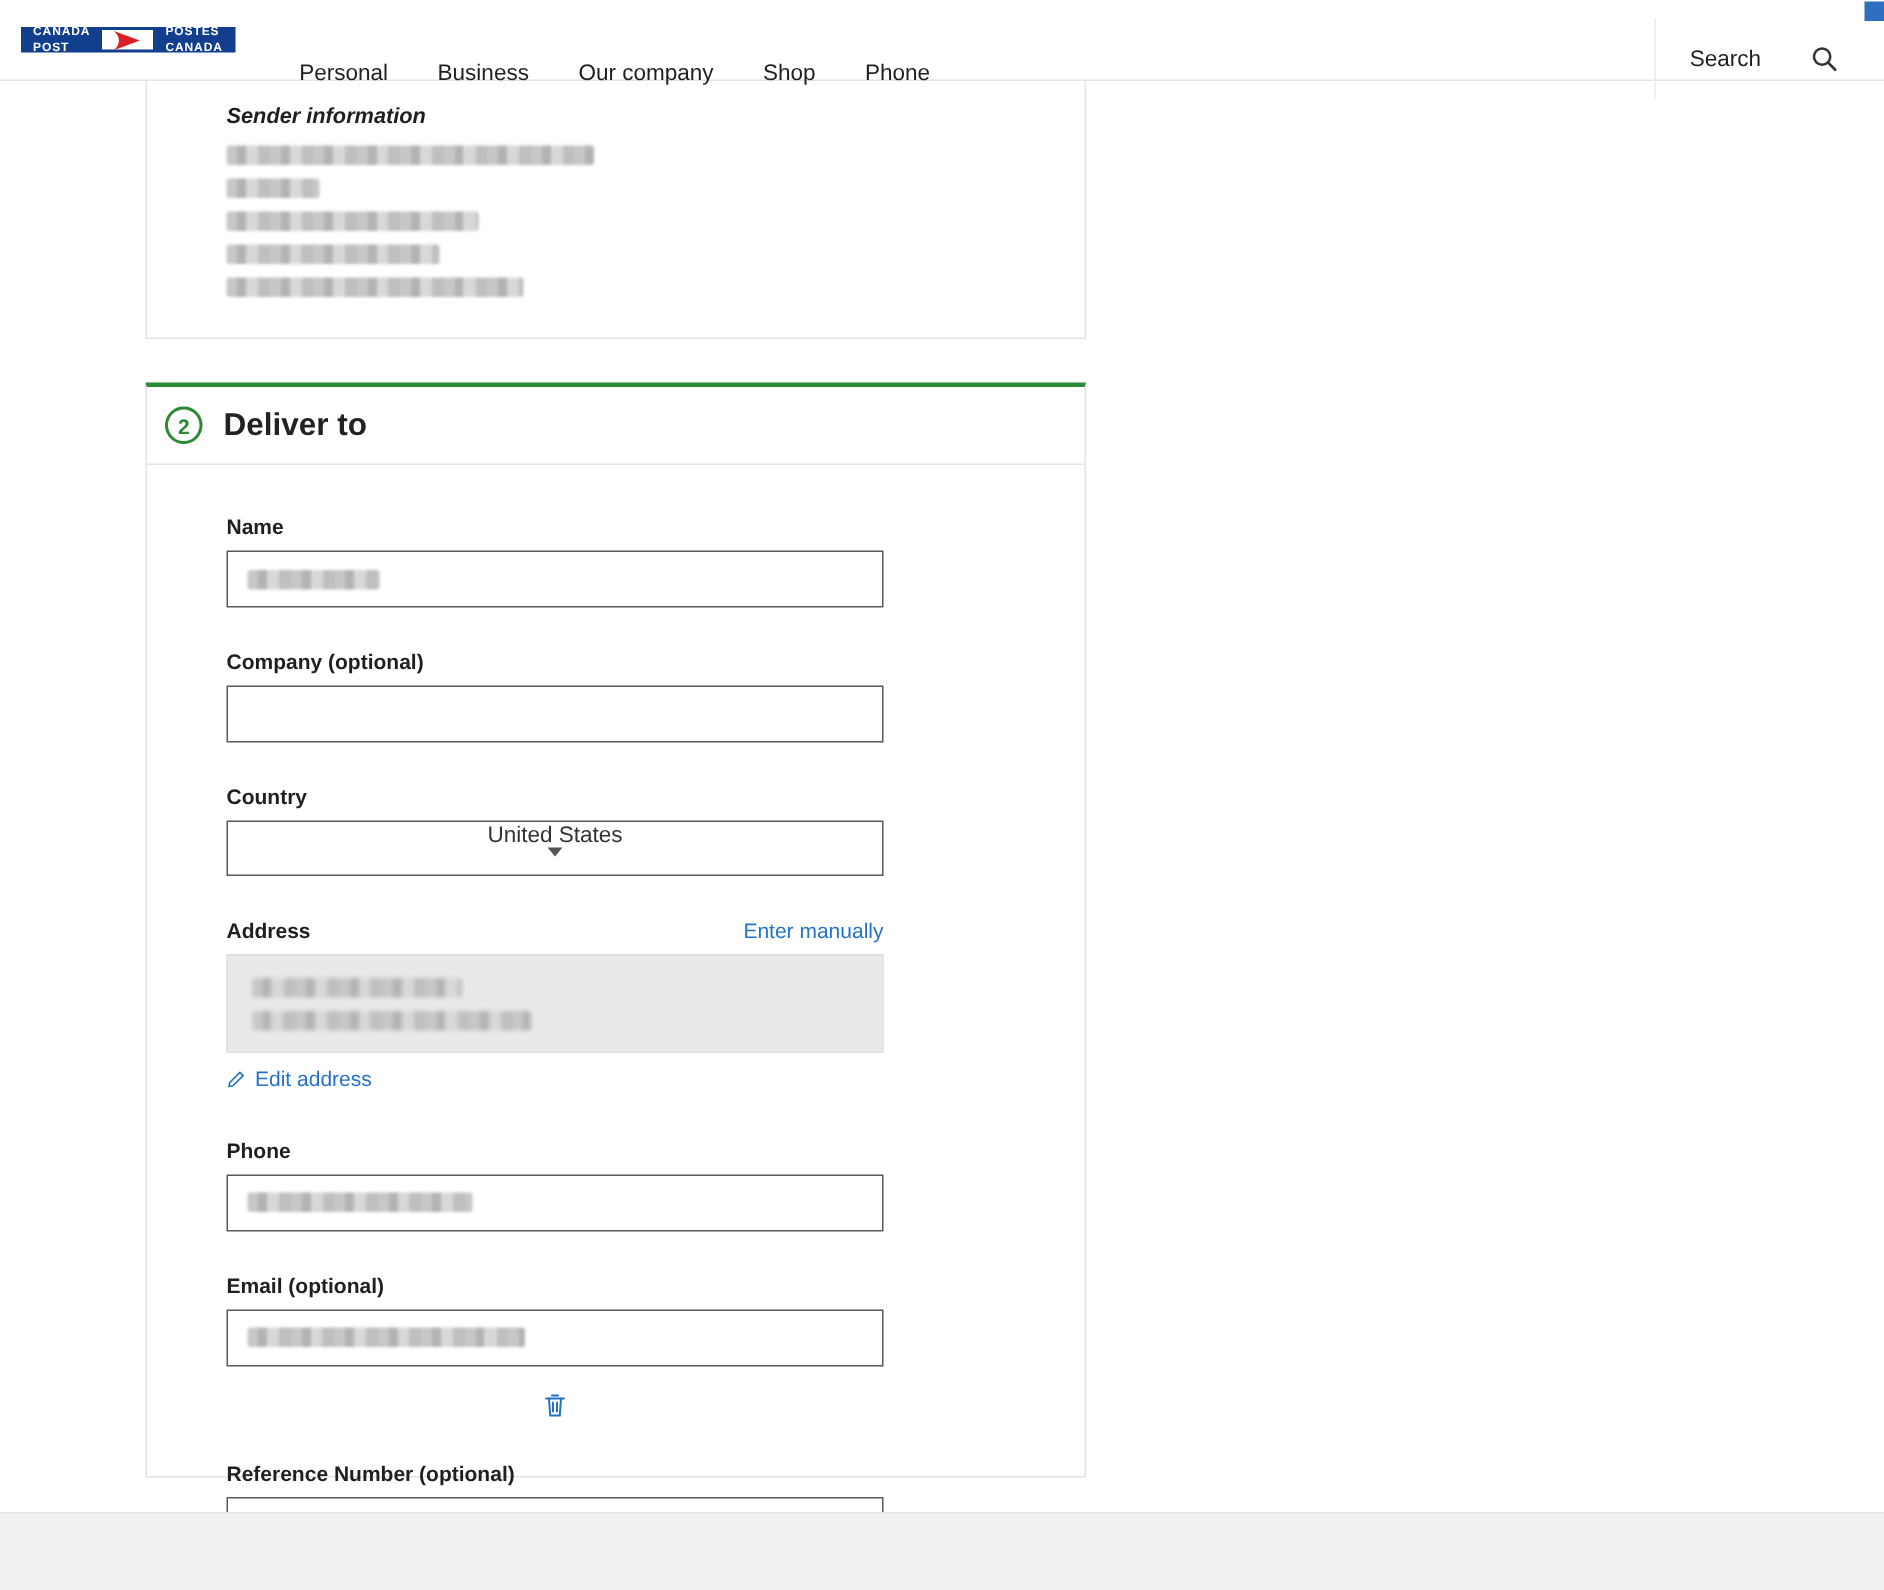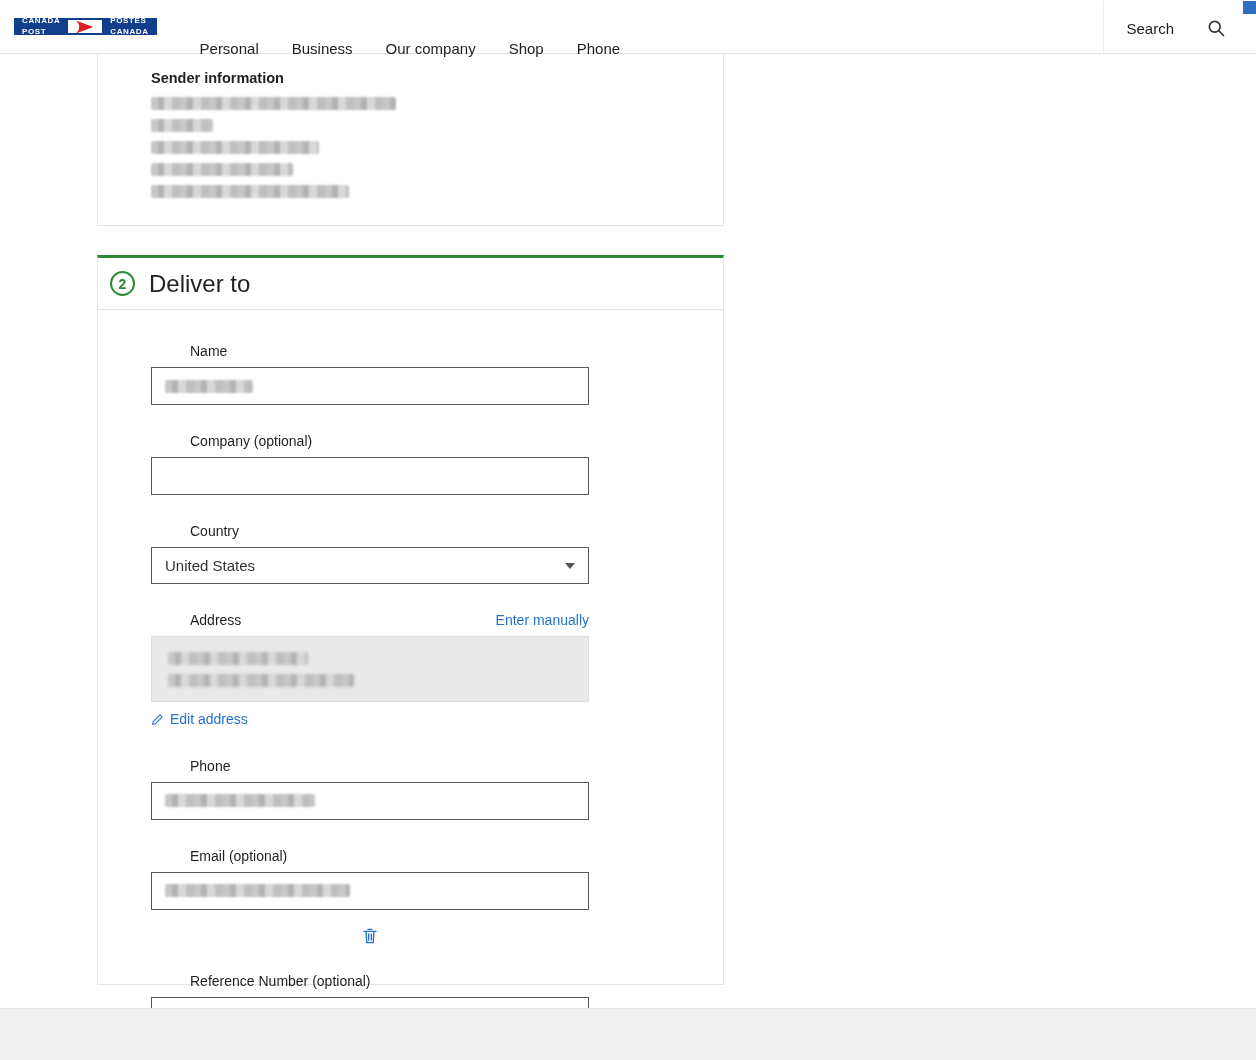--- a/index.html
+++ b/index.html
@@ -30,63 +30,63 @@
     background:var(--brand_blue);color:#fff;font-size:8px;font-weight:bold;letter-spacing:.6px;
     display:flex;flex-direction:column;justify-content:center;padding:0 8px;line-height:1.3;
   }
   .logo-mid{
     width:34px;background:#fff;border-top:2px solid var(--brand_blue);border-bottom:2px solid var(--brand_blue);
     display:flex;align-items:center;justify-content:center;
   }
   .nav{display:flex;gap:33px;margin-left:43px;}
   .nav-item{font-size:15px;color:var(--text);text-decoration:none;cursor:pointer;margin-top:43px;}
   .search-area{
-    position:absolute;right:0;top:1px;height:54px;display:flex;align-items:center;
+    position:absolute;right:0;top:12px;height:54px;display:flex;align-items:center;
     border-left:1px solid #ececec;padding:0 30px 0 22px;gap:32px;cursor:pointer;
   }
   .search-label{font-size:15px;color:var(--text);}
   .corner-box{position:absolute;top:1px;right:0;width:13px;height:13px;background:#2f6fc1;z-index:6;}
 
   
   .card{position:absolute;left:97px;width:627px;background:#fff;border:1px solid var(--card_border);}
   .sender-card{top:54px;height:172px;border-top:none;padding:16px 0 0 53px;}
-  .sender-title{margin:0 0 11px 0;font-size:14.5px;font-weight:bold;color:var(--text);}
+  .sender-title{margin:0 0 11px 0;font-size:14.5px;font-weight:bold;color:var(--text);font-style:italic;}
   .redacted{
     height:13px;border-radius:2px;
     background:repeating-linear-gradient(90deg,#c7c7c7 0 7px,#b3b3b3 7px 13px,#d8d8d8 13px 21px,#bfbfbf 21px 29px);
     filter:blur(1.2px);
     margin-bottom:9px;
   }
   .redacted.val{margin-bottom:0;height:13px;}
 
   .deliver-card{top:255px;height:730px;border-top:3px solid var(--accent_green);}
   .card-header{
     height:52px;display:flex;align-items:center;padding-left:12px;
     border-bottom:1px solid var(--card_border);
   }
   .step-badge{
     width:25px;height:25px;border:2px solid var(--accent_green);border-radius:50%;
     color:var(--accent_green);font-size:14px;font-weight:bold;
     display:flex;align-items:center;justify-content:center;margin-right:14px;
   }
-  .card-title{margin:0;font-size:24px;font-weight:400;color:#222;}
+  .card-title{margin:0;font-size:21px;font-weight:700;color:#222;}
 
   .card-body{padding:33px 0 0 53px;}
   .field{width:438px;margin-top:28px;}
   .field:first-child{margin-top:0;}
-  .field label{display:block;font-size:14px;font-weight:normal;color:var(--text);margin-bottom:8px;margin-left:39px;}
+  .field label{display:block;font-size:14px;font-weight:bold;color:var(--text);margin-bottom:8px;}
   .label-row{display:flex;justify-content:space-between;align-items:baseline;margin-bottom:8px;}
   .label-row label{margin-bottom:0;}
   .text-input,.input-box,.select-box{
     width:438px;height:38px;border:1px solid var(--input_border);background:#fff;
     font-size:15px;color:#333;padding:0 13px;border-radius:0;
     font-family:"Liberation Sans","DejaVu Sans",sans-serif;
   }
   .input-box{display:flex;align-items:center;cursor:text;}
-  .select-box{display:flex;align-items:center;justify-content:space-between;cursor:pointer;height:37px;}
+  .select-box{display:flex;align-items:center;justify-content:flex-start;cursor:pointer;height:37px;flex-direction:column;}
   .caret{width:0;height:0;border-left:5px solid transparent;border-right:5px solid transparent;border-top:6px solid #555;}
   .link{font-size:14px;color:var(--link_blue);text-decoration:none;cursor:pointer;}
   .address-box{
     width:438px;height:66px;background:#e9e9e9;border:1px solid #dedede;
     padding:15px 0 0 16px;
   }
   .address-box .redacted{filter:blur(1.4px);}
   .edit-link{display:inline-flex;align-items:center;gap:6px;margin-top:9px;}
   .input-row{display:flex;align-items:center;gap:17px;flex-direction:column;}
   .icon-btn{border:none;background:transparent;padding:0;cursor:pointer;display:flex;align-items:center;}

